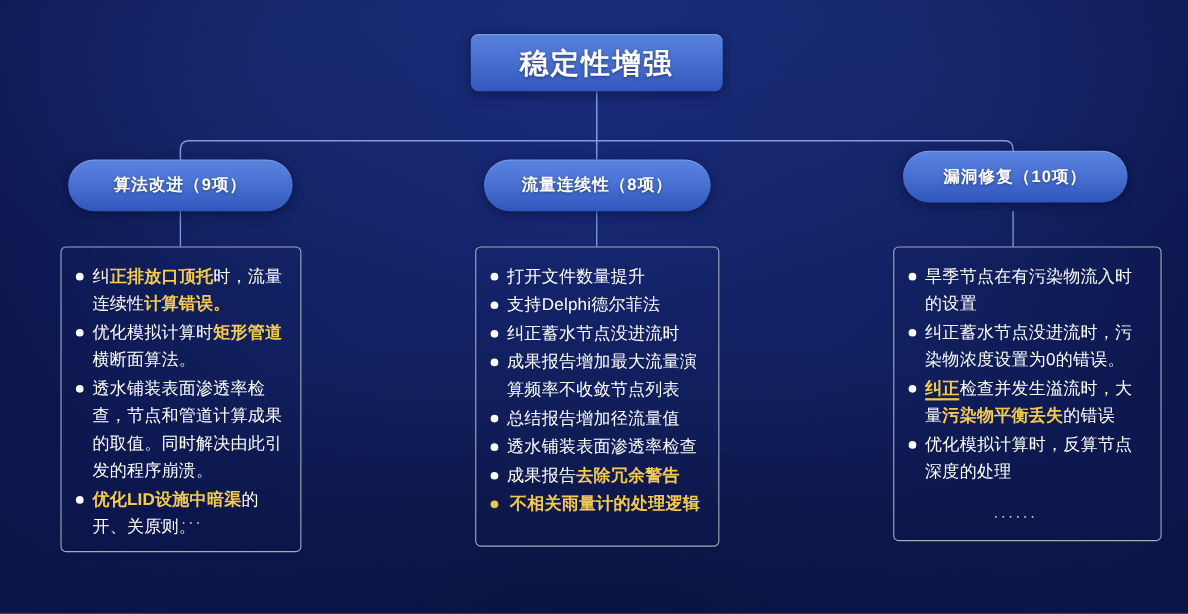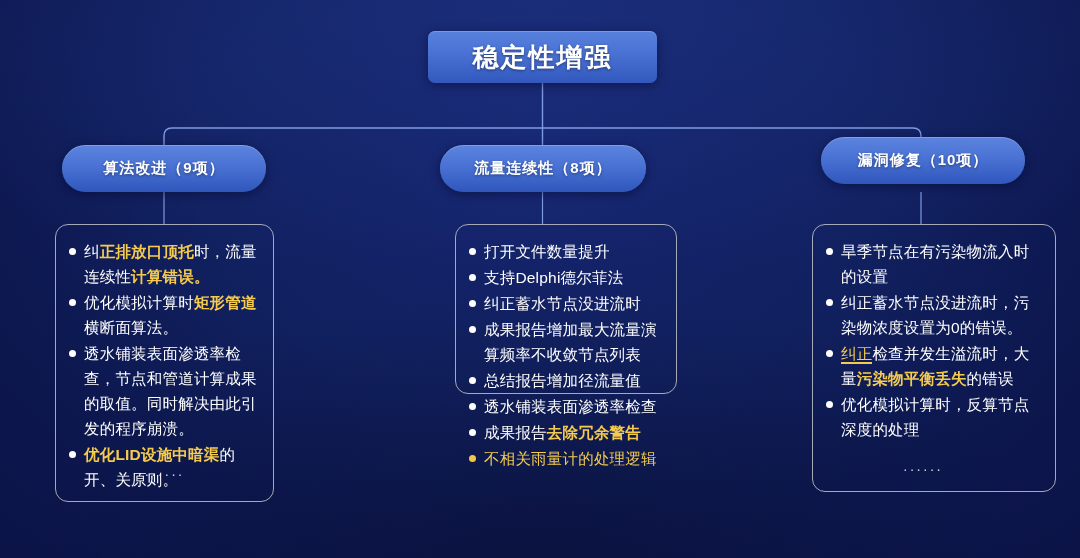--- a/index.html
+++ b/index.html
@@ -83,28 +83,28 @@
     white-space: nowrap;
   }
   .pill-0 { left: 62px;  top: 145px; width: 204px; }
   .pill-1 { left: 440px; top: 145px; width: 206px; }
   .pill-2 { left: 821px; top: 137px; width: 204px; }
 
   
   .card {
     position: absolute;
     border: 1px solid #a6aab8;
-    border-radius: 13px;
+    border-radius: 5px;
     background: transparent;
     box-sizing: border-box;
     z-index: 2;
     padding: 14px 14px 10px 12px;
   }
   .card-0 { left: 55px;  top: 224px; width: 219px; height: 278px; }
-  .card-1 { left: 455px; top: 224px; width: 222px; height: 170px; }
+  .card-1 { left: 432px; top: 224px; width: 222px; height: 273px; }
   .card-2 { left: 812px; top: 224px; width: 244px; height: 268px; }
 
   ul.items {
     list-style: none;
     margin: 0;
     padding: 0;
   }
   ul.items > li {
     position: relative;
     padding-left: 16px;
@@ -118,29 +118,29 @@
     content: "";
     position: absolute;
     left: 1px;
     top: 9px;
     width: 7px;
     height: 7px;
     border-radius: 50%;
     background: #ffffff;
   }
   ul.items > li.gold::before { background: #f2c64b; }
-  ul.items > li.gold { color: #f5cb4e; font-weight: normal; }
+  ul.items > li.gold { color: #f5cb4e; font-weight: bold; text-align: center; }
 
   .hl {
     color: #f5cb4e;
     font-weight: bold;
   }
   .hl-u {
     color: #f5cb4e;
-    font-weight: normal;
+    font-weight: bold;
     border-bottom: 2px solid #f5cb4e;
   }
 
   .ellipsis {
     position: absolute;
     left: 0;
     width: 100%;
     text-align: center;
     color: #e8eaf5;
     font-size: 14px;

